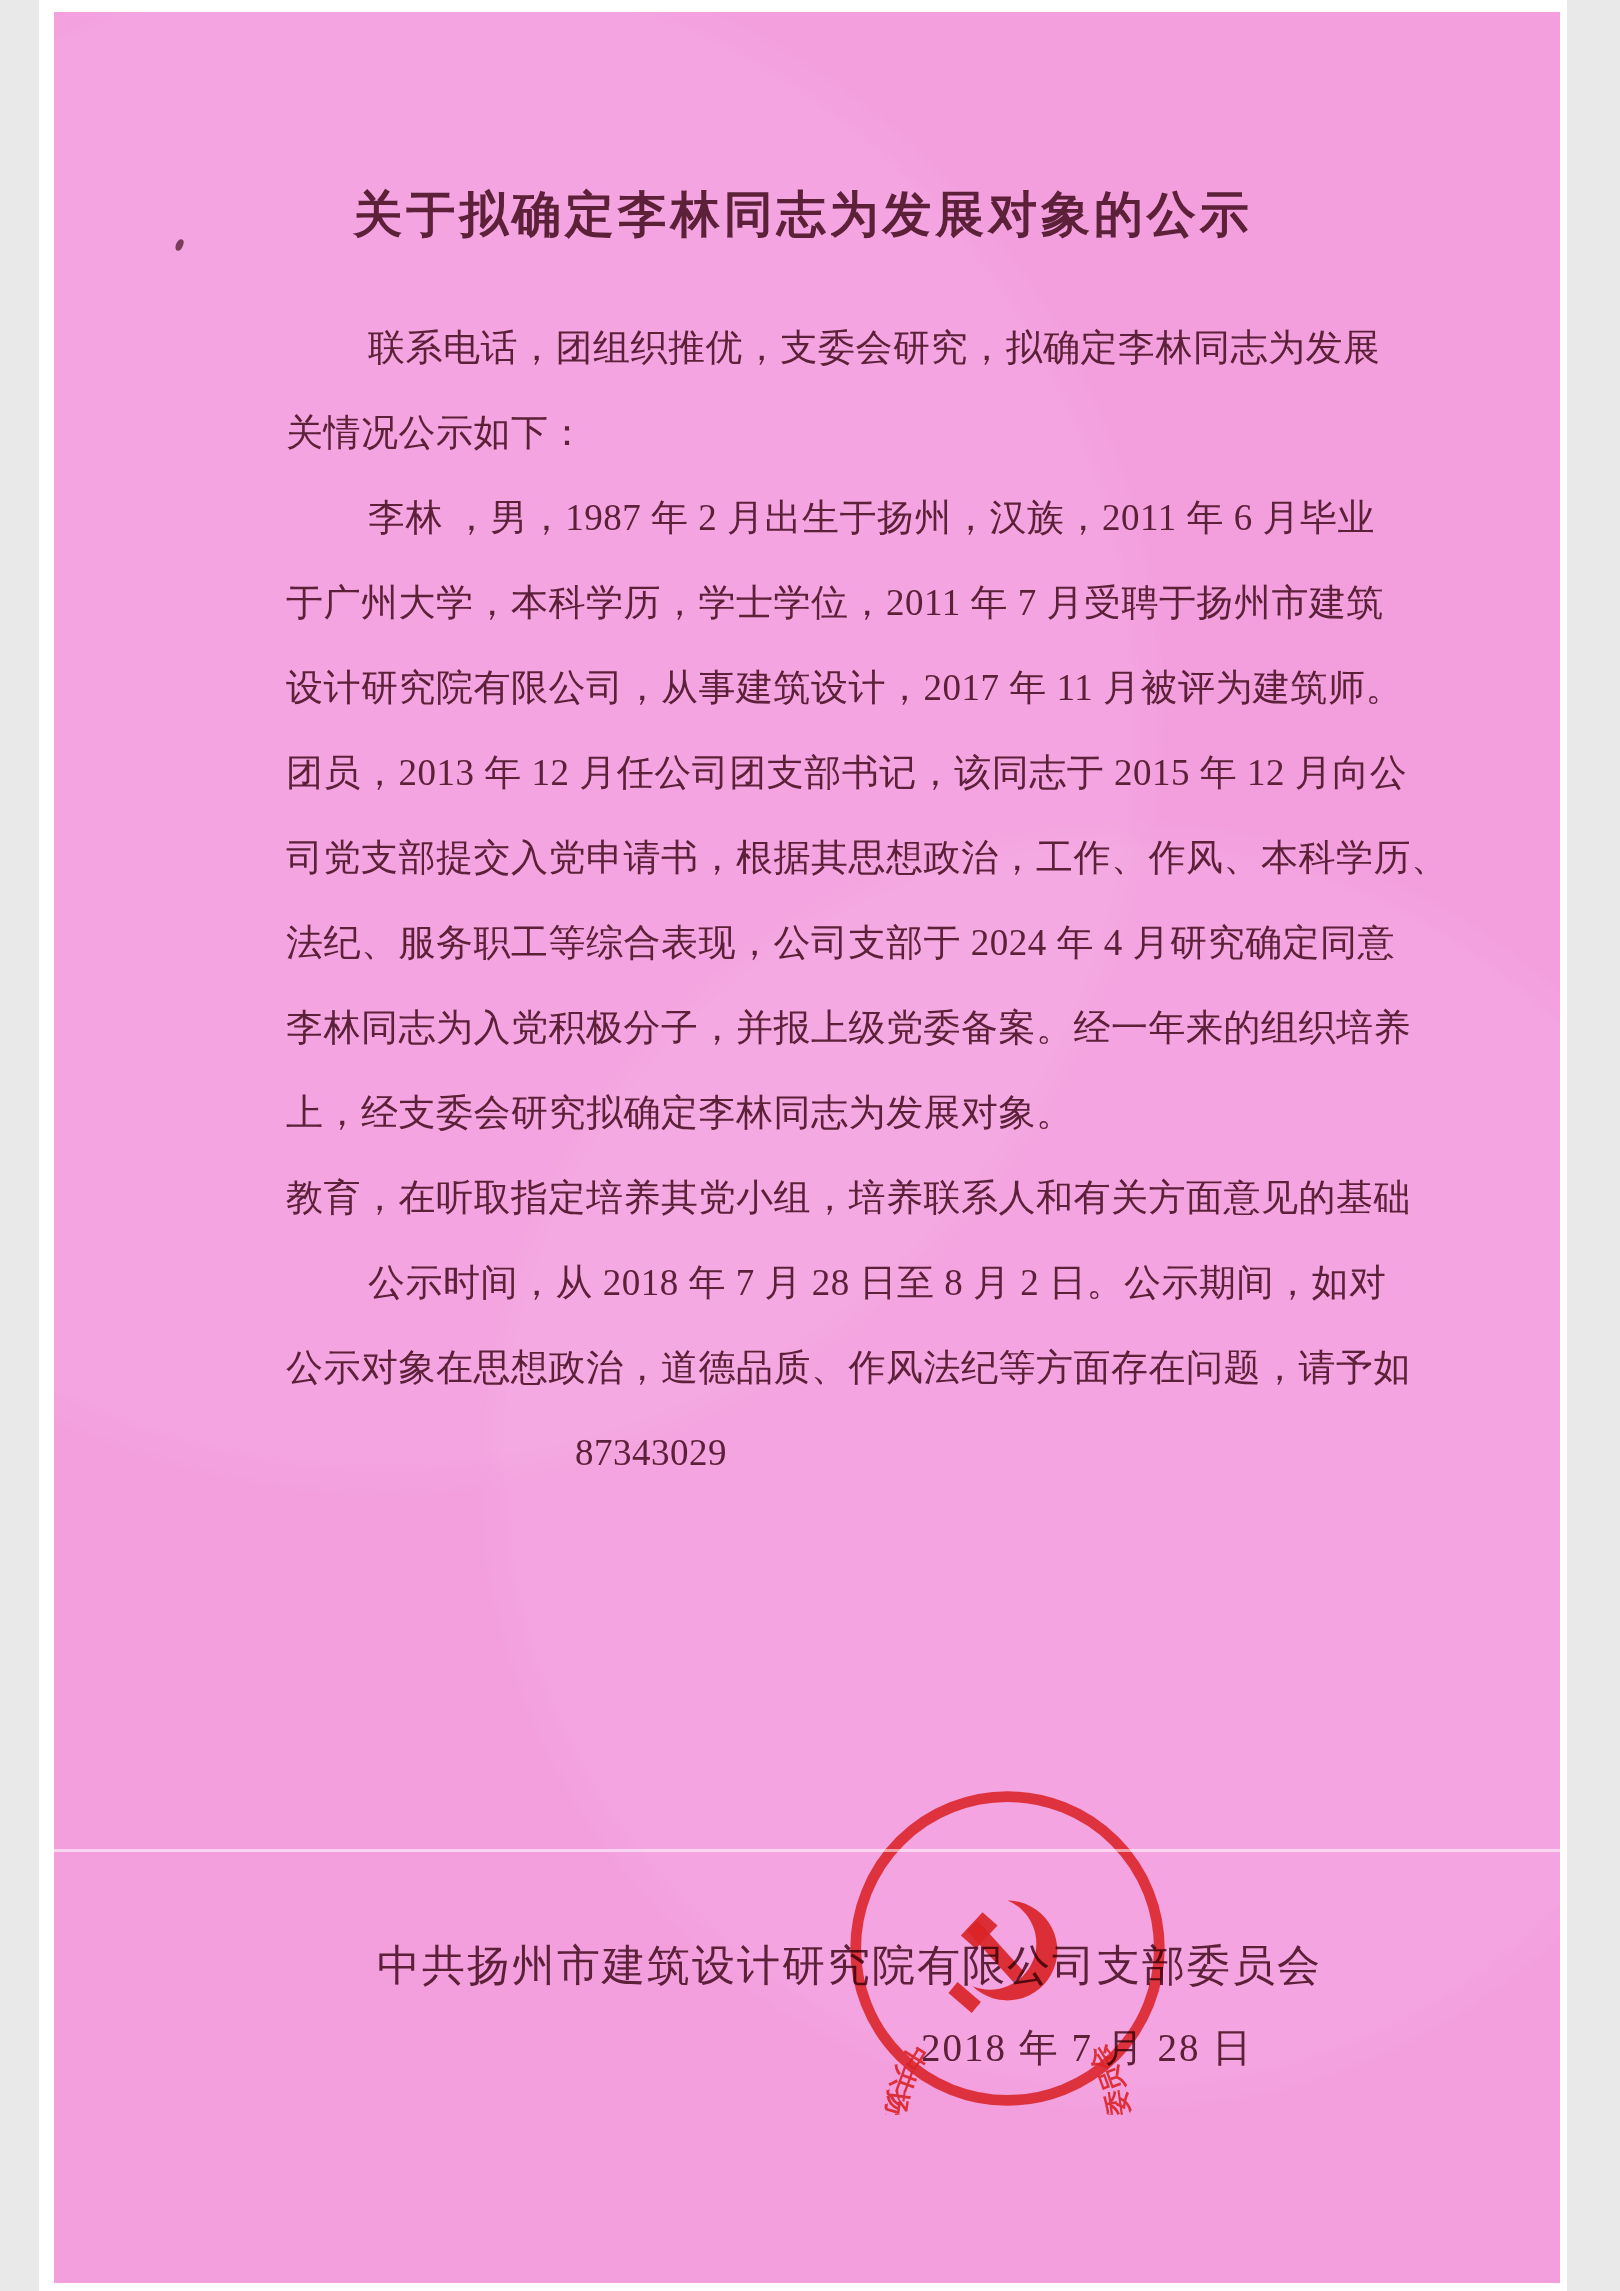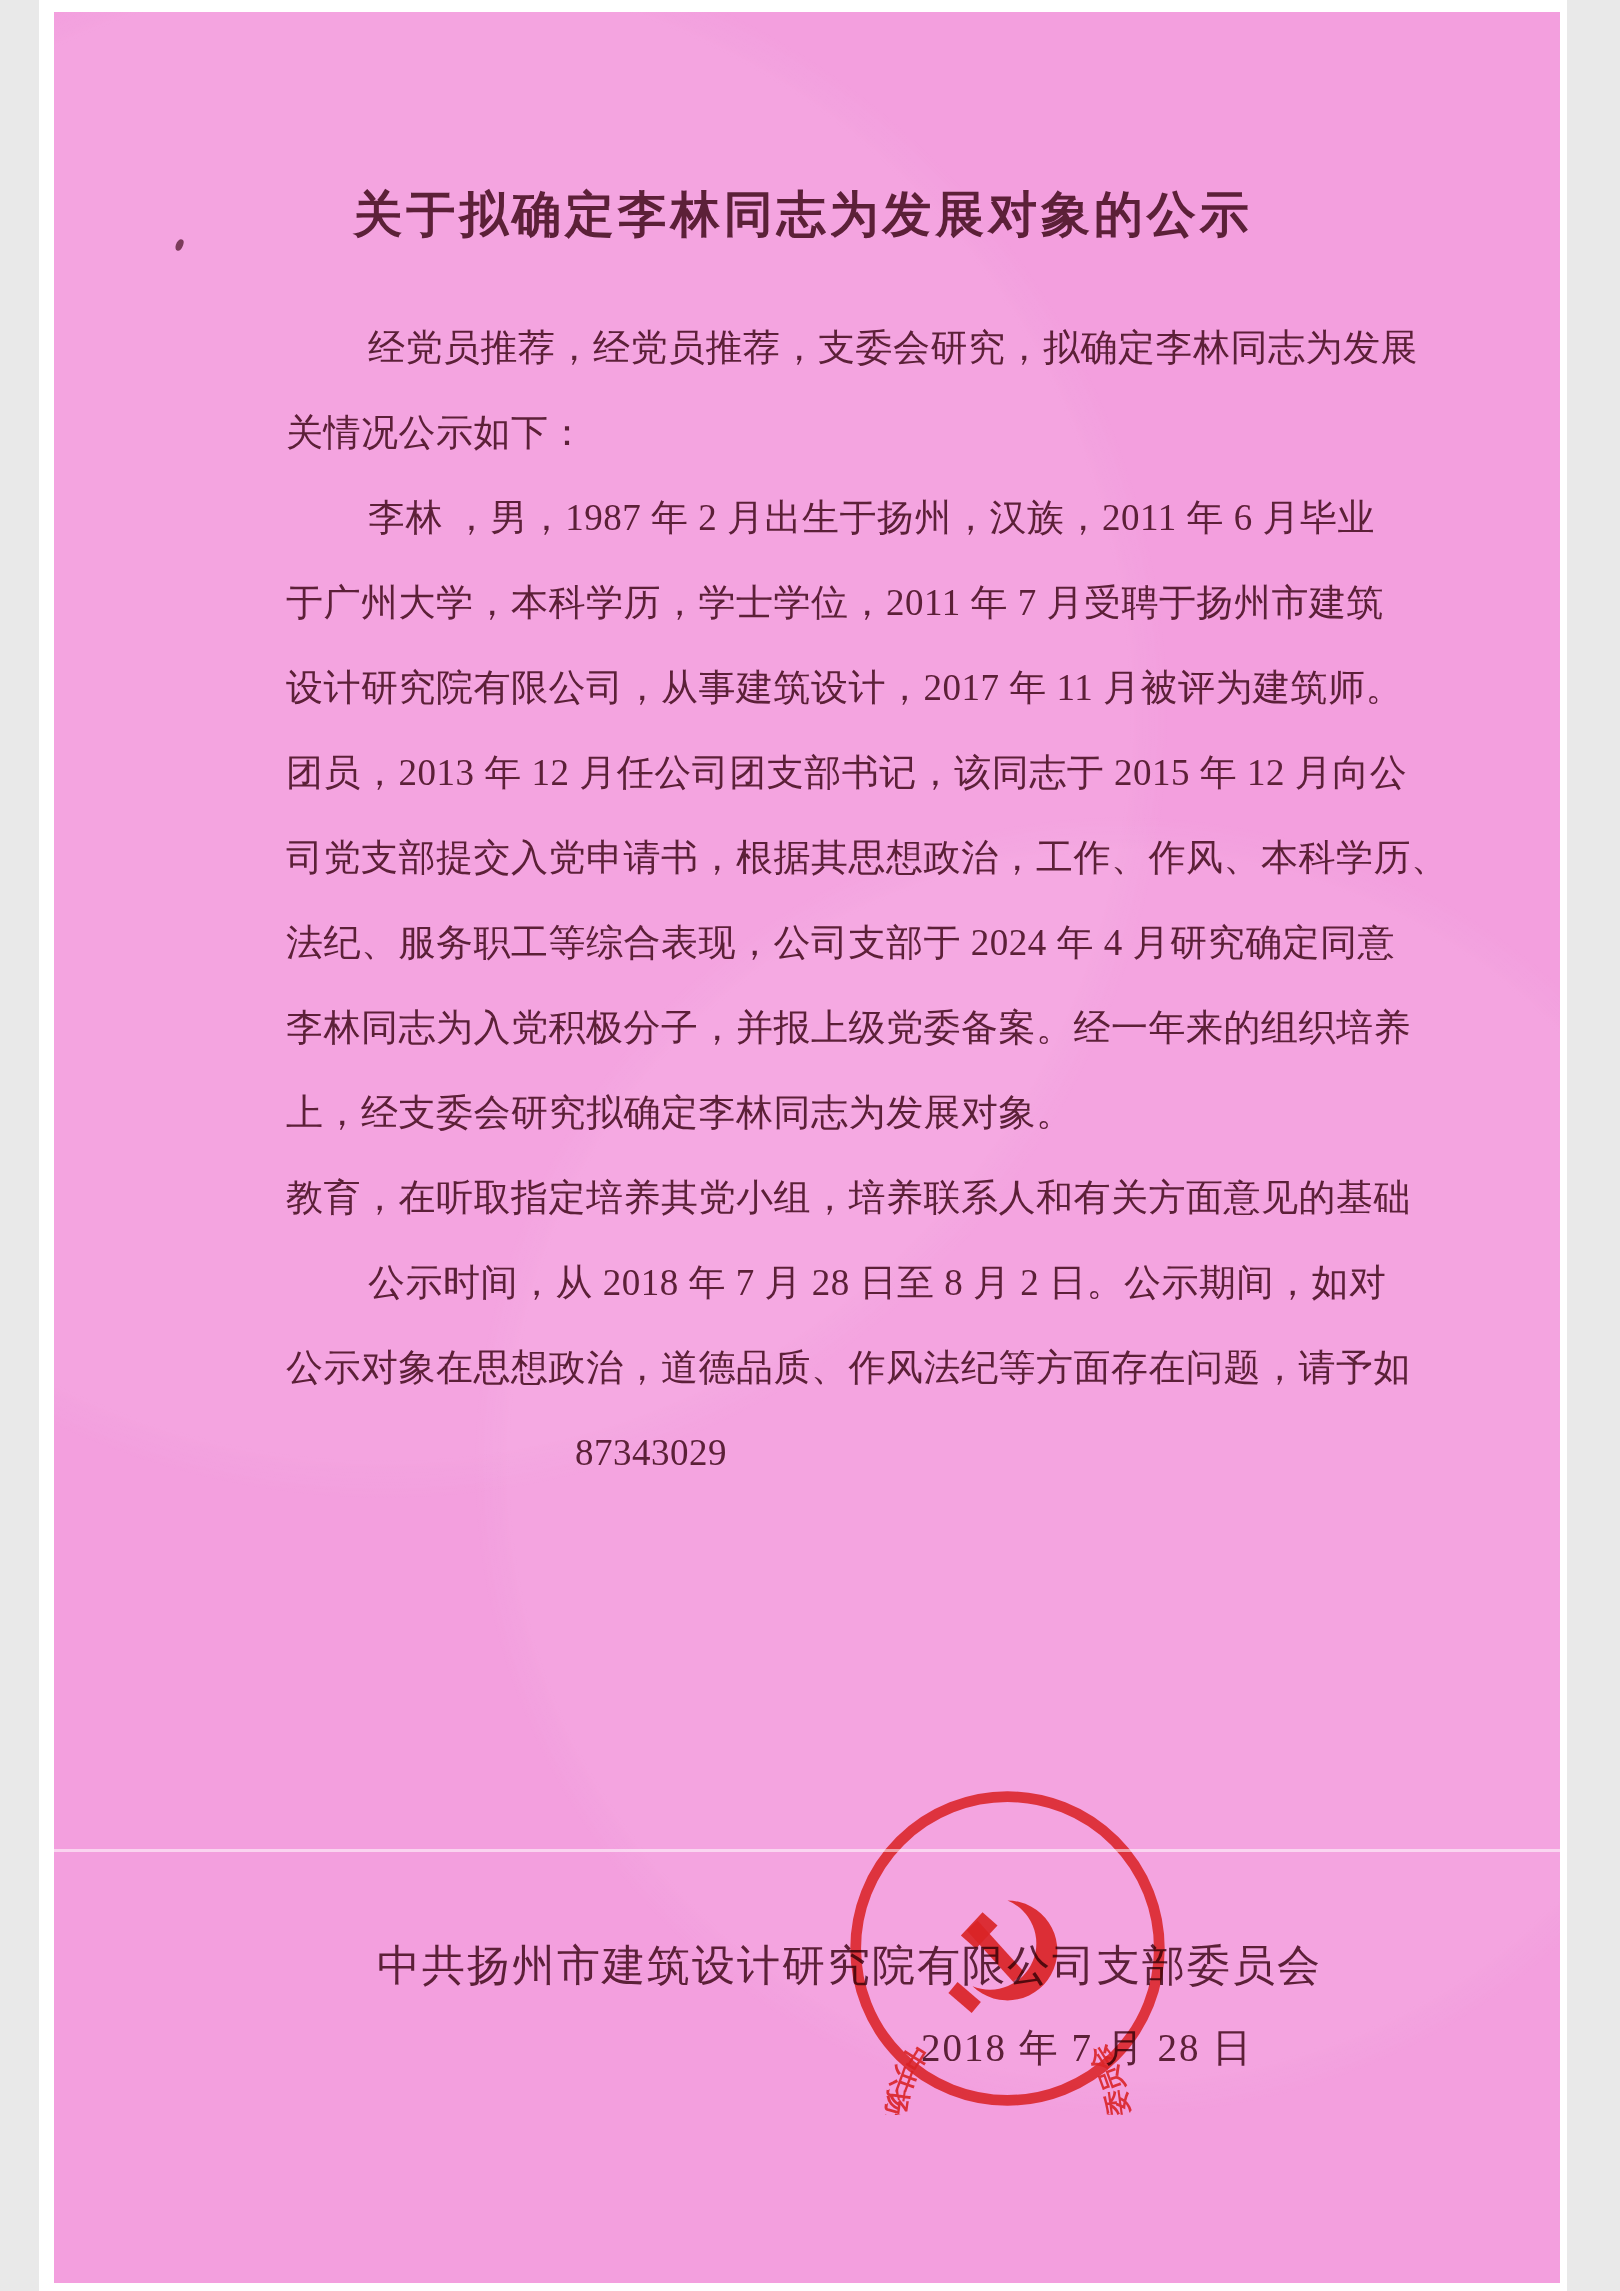--- a/index.html
+++ b/index.html
@@ -62,21 +62,21 @@
 <body>
 
 <div id="stage" style="--paper: #f39fde; --ink: #5c2038;">
   <div id="paper"></div>
 
   <div id="ink-speck"></div>
 
   <div id="doc-title" class="txt">关于拟确定李林同志为发展对象的公示</div>
 
   <div id="body-lines">
-      <div class="body-line indent">经党员推荐，经党员推荐，支委会研究，拟确定李林同志为发展</div>
+      <div class="body-line indent">联系电话，团组织推优，支委会研究，拟确定李林同志为发展</div>
       <div class="body-line">关情况公示如下：</div>
       <div class="body-line indent">李林 ，男，1987 年 2 月出生于扬州，汉族，2011 年 6 月毕业</div>
       <div class="body-line">于广州大学，本科学历，学士学位，2011 年 7 月受聘于扬州市建筑</div>
       <div class="body-line">设计研究院有限公司，从事建筑设计，2017 年 11 月被评为建筑师。</div>
       <div class="body-line">团员，2013 年 12 月任公司团支部书记，该同志于 2015 年 12 月向公</div>
       <div class="body-line">司党支部提交入党申请书，根据其思想政治，工作、作风、本科学历、</div>
       <div class="body-line">法纪、服务职工等综合表现，公司支部于 2024 年 4 月研究确定同意</div>
       <div class="body-line">李林同志为入党积极分子，并报上级党委备案。经一年来的组织培养</div>
       <div class="body-line">上，经支委会研究拟确定李林同志为发展对象。</div>
       <div class="body-line">教育，在听取指定培养其党小组，培养联系人和有关方面意见的基础</div>

